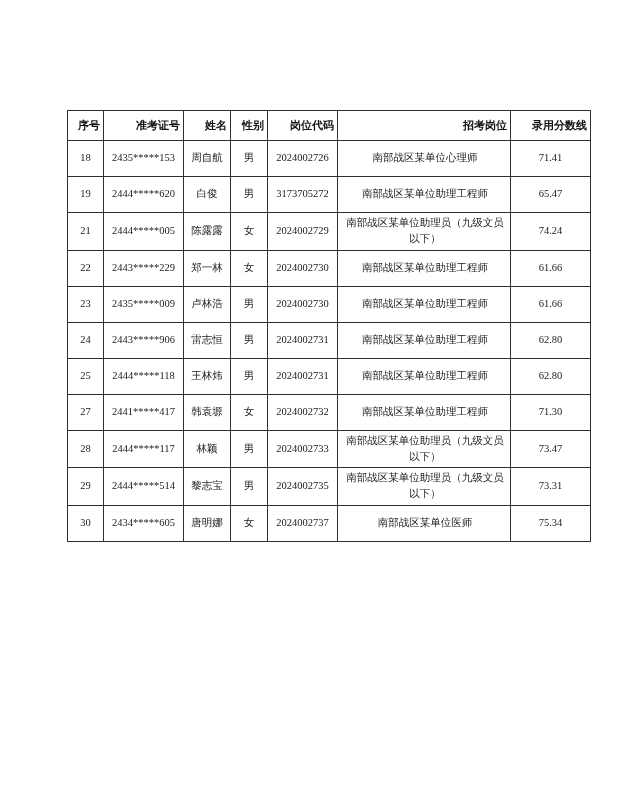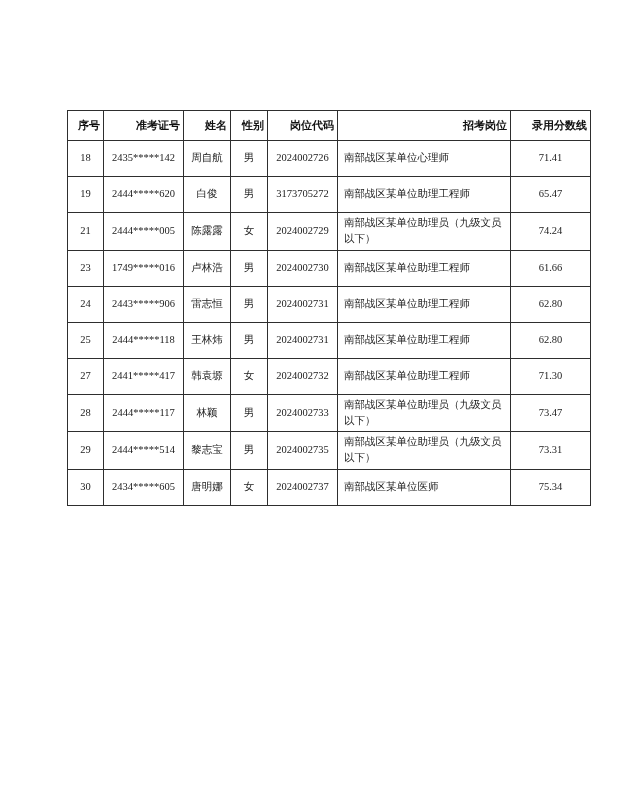--- a/index.html
+++ b/index.html
@@ -53,21 +53,21 @@
   
   col.col-index    { width: 36px; }
   col.col-exam_id  { width: 80px; }
   col.col-name     { width: 47px; }
   col.col-gender   { width: 37px; }
   col.col-job_code { width: 70px; }
   col.col-position { width: 173px; }
   col.col-score    { width: 80px; }
   
   table.score-table td.col-position {
-    text-align: left;
+    text-align: center;
     padding-left: 6px;
     padding-right: 4px;
   }
 </style>
 </head>
 <body>
 
 <div class="page">
   <table class="score-table">
     <colgroup>
@@ -86,21 +86,21 @@
           <th>姓名</th>
           <th>性别</th>
           <th>岗位代码</th>
           <th>招考岗位</th>
           <th>录用分数线</th>
         </tr>
     </thead>
     <tbody>
         <tr>
           <td class="col-index">18</td>
-          <td class="col-exam_id">2435*****142</td>
+          <td class="col-exam_id">2435*****153</td>
           <td class="col-name">周自航</td>
           <td class="col-gender">男</td>
           <td class="col-job_code">2024002726</td>
           <td class="col-position">南部战区某单位心理师</td>
           <td class="col-score">71.41</td>
         </tr>
         <tr>
           <td class="col-index">19</td>
           <td class="col-exam_id">2444*****620</td>
           <td class="col-name">白俊</td>
@@ -112,22 +112,31 @@
         <tr>
           <td class="col-index">21</td>
           <td class="col-exam_id">2444*****005</td>
           <td class="col-name">陈露露</td>
           <td class="col-gender">女</td>
           <td class="col-job_code">2024002729</td>
           <td class="col-position">南部战区某单位助理员（九级文员以下）</td>
           <td class="col-score">74.24</td>
         </tr>
         <tr>
+          <td class="col-index">22</td>
+          <td class="col-exam_id">2443*****229</td>
+          <td class="col-name">郑一林</td>
+          <td class="col-gender">女</td>
+          <td class="col-job_code">2024002730</td>
+          <td class="col-position">南部战区某单位助理工程师</td>
+          <td class="col-score">61.66</td>
+        </tr>
+        <tr>
           <td class="col-index">23</td>
-          <td class="col-exam_id">1749*****016</td>
+          <td class="col-exam_id">2435*****009</td>
           <td class="col-name">卢林浩</td>
           <td class="col-gender">男</td>
           <td class="col-job_code">2024002730</td>
           <td class="col-position">南部战区某单位助理工程师</td>
           <td class="col-score">61.66</td>
         </tr>
         <tr>
           <td class="col-index">24</td>
           <td class="col-exam_id">2443*****906</td>
           <td class="col-name">雷志恒</td>

